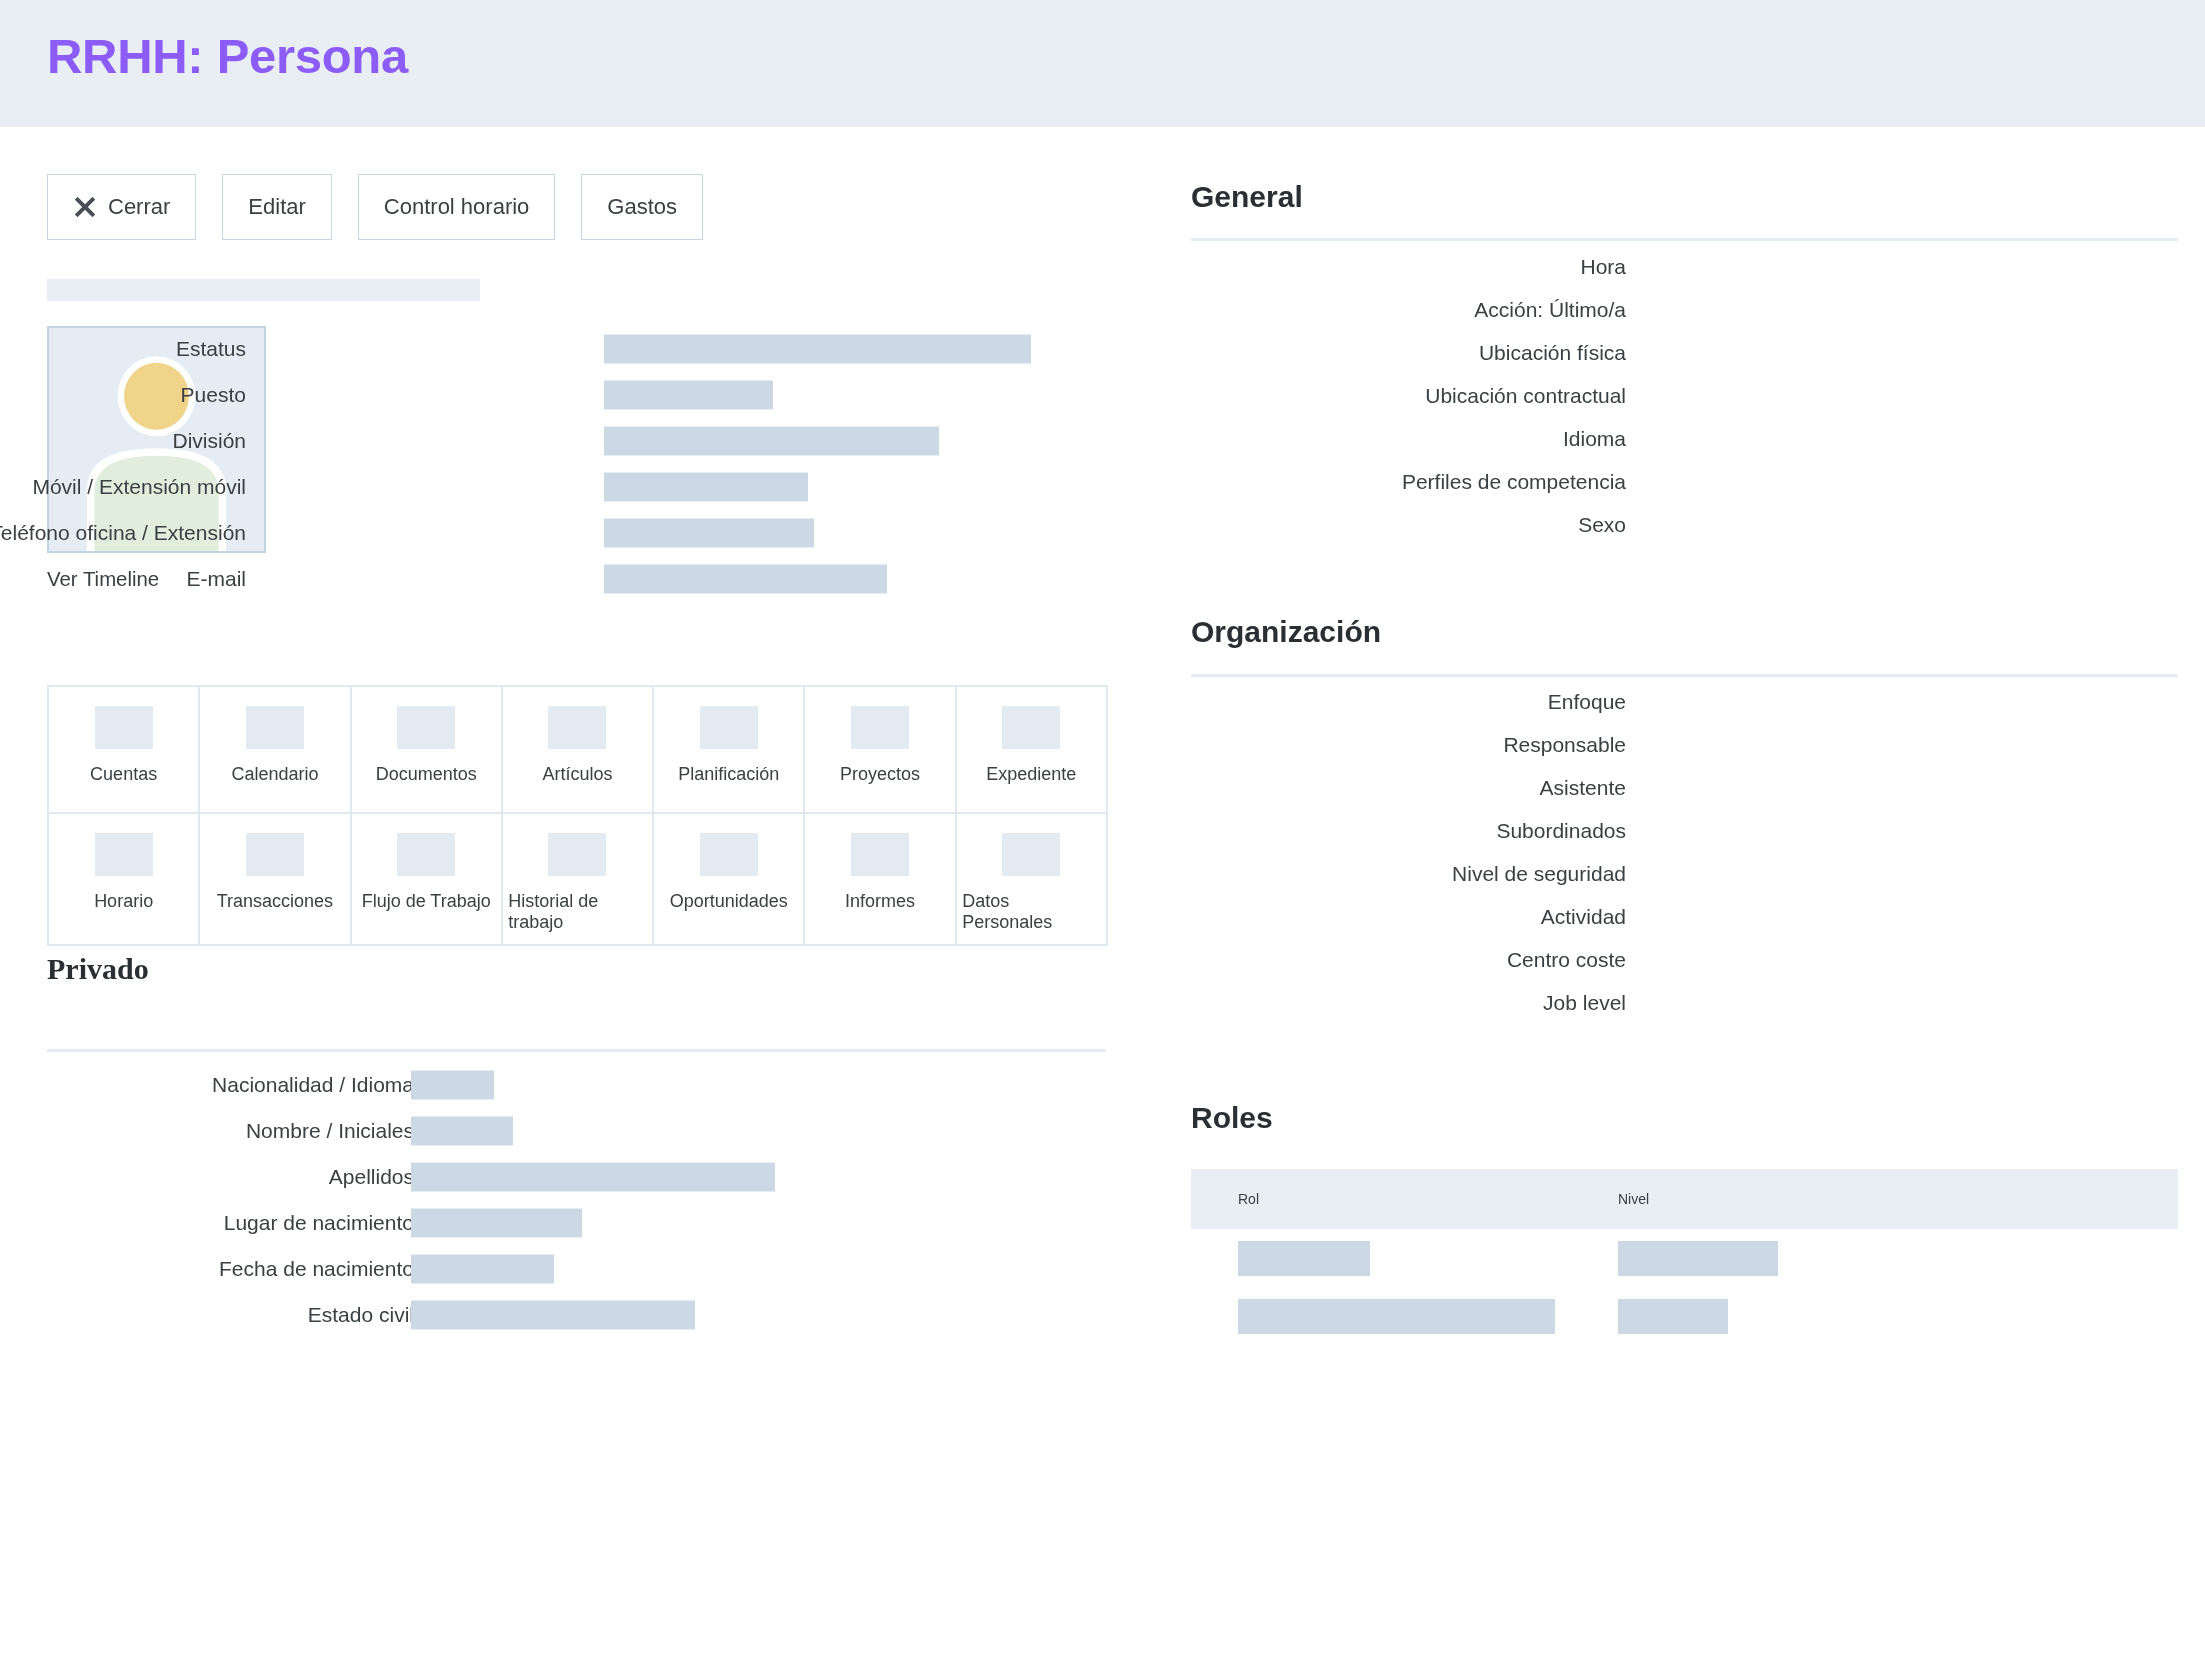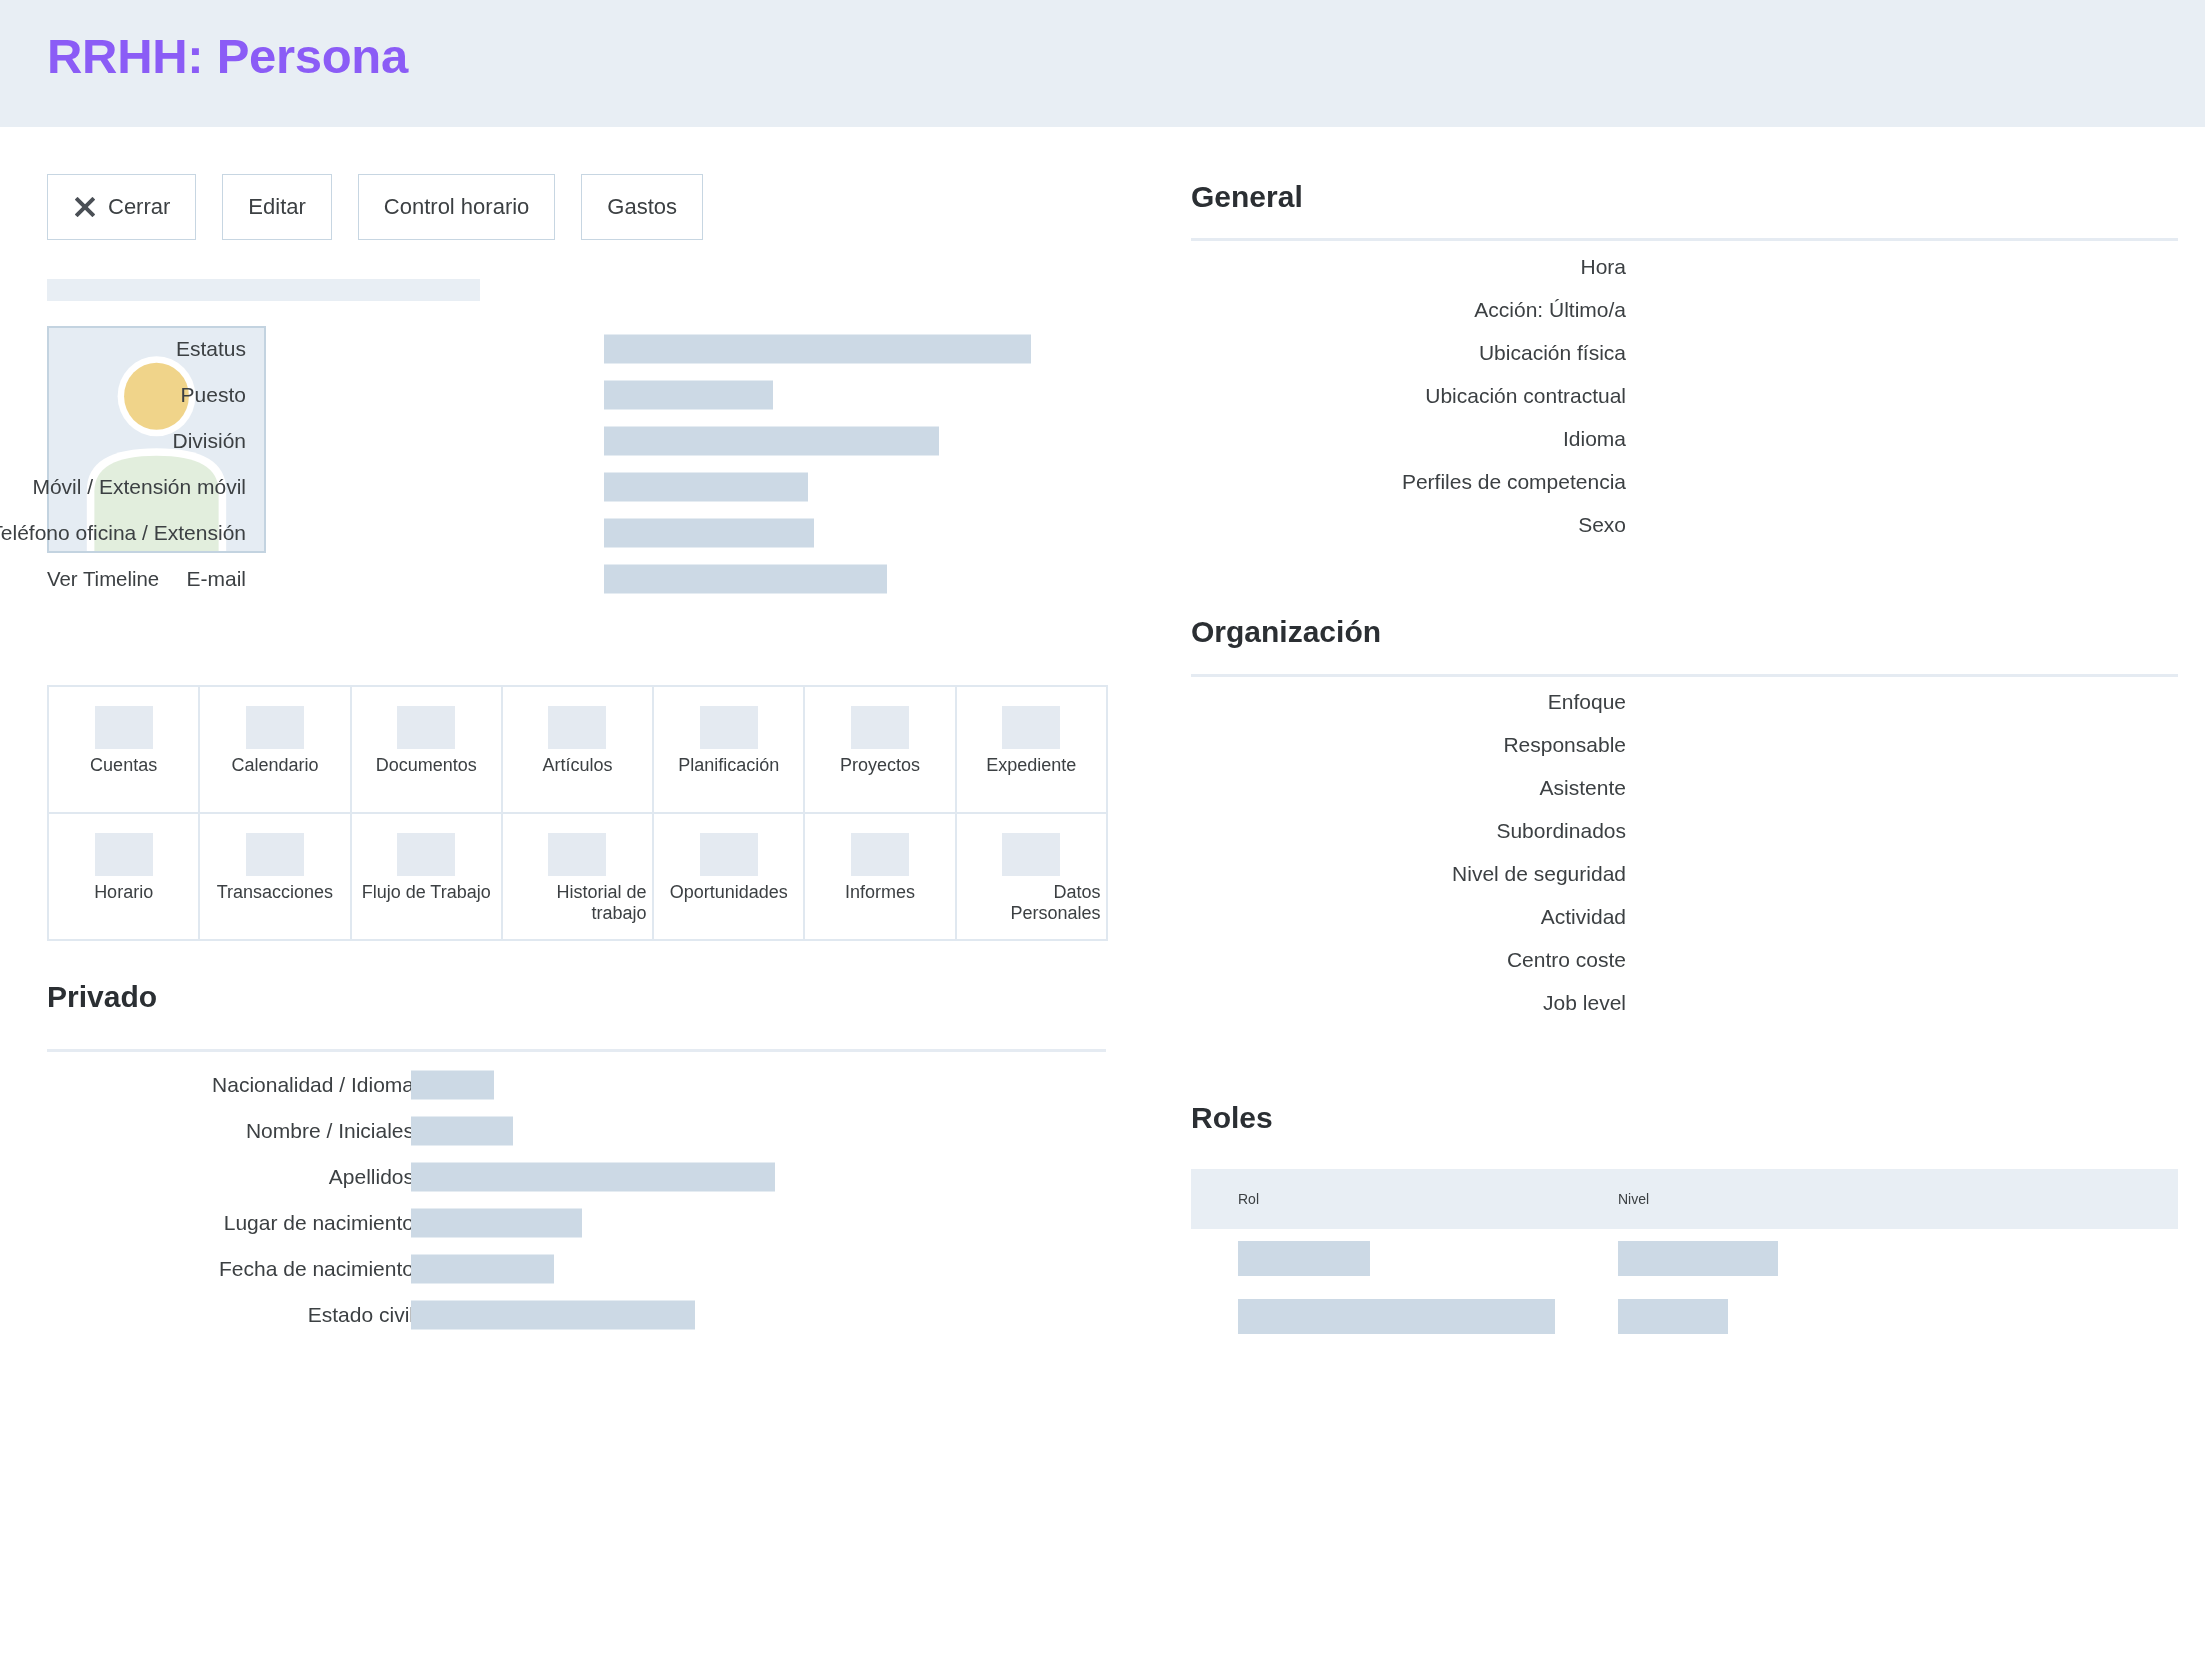--- a/index.html
+++ b/index.html
@@ -85,31 +85,31 @@
   }
   .tile{
     border-right:2.2px solid #e0e8f0;border-bottom:2.2px solid #e0e8f0;
     box-sizing:border-box;
     min-height:127px;
     display:flex;flex-direction:column;align-items:center;justify-content:flex-start;
     padding:19px 5.5px 12px;cursor:pointer;
   }
   .tile .ticon{width:58px;height:43px;background:#e4eaf1;flex:0 0 auto;}
   .tile .tlabel{
-    margin-top:6px;font-size:18px;color:#3c4043;text-align:right;line-height:1.15;
+    margin-top:15px;font-size:18px;color:#3c4043;text-align:left;line-height:1.15;
   }
 
   
   .sec-title{
     font-size:30px;font-weight:700;color:#2b2f33;line-height:1;
   }
   .sec-rule{height:2.8px;background:#e5ebf2;}
 
   
-  .privado-title{position:absolute;left:47px;top:982px;}
+  .privado-title{position:absolute;left:47px;top:954px;font-family:Liberation Serif, serif;}
   .privado-rule{position:absolute;left:47px;top:1049px;width:1059px;}
   .pfields{position:absolute;left:0;top:1067px;width:1136px;}
   .pfields .frow .flabel{right:722px;}
   .pfields .frow .fval{left:411px;}
 
   
   .general-title{position:absolute;left:1191px;top:182px;}
   .general-rule{position:absolute;left:1191px;top:238px;width:987px;}
   .gfields{position:absolute;left:1174px;top:251px;width:1031px;}
   .gfields .frow{height:32px;margin-bottom:11px;}

